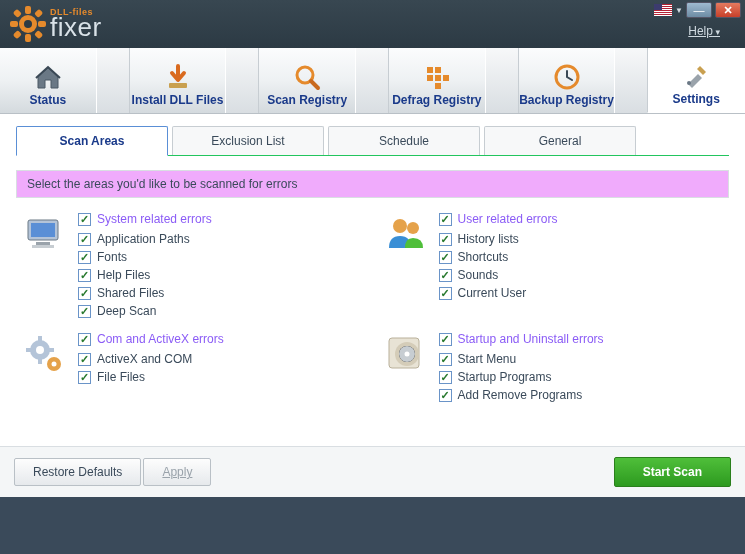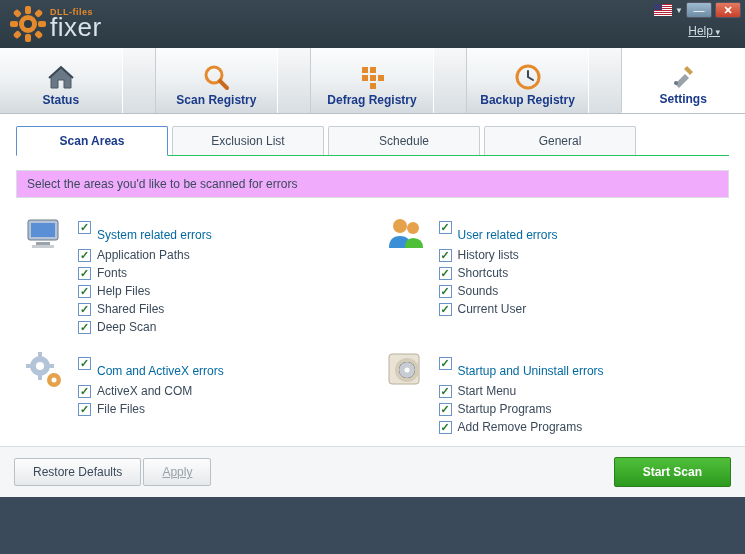--- a/index.html
+++ b/index.html
@@ -44,21 +44,21 @@
   .areas { display: grid; grid-template-columns: 1fr 1fr; gap: 10px 20px; margin-top: 14px; padding: 0 6px; flex: 1; align-content: start; }
   .area { display: flex; gap: 10px; }
   .area-icon { width: 46px; height: 46px; flex-shrink: 0; display: flex; align-items: flex-start; justify-content: center; }
   .area-body { flex: 1; }
   .check-row { display: flex; align-items: center; gap: 6px; margin-bottom: 4px; }
   .check-row.head { margin-bottom: 6px; }
   .check-row.sub { }
   .chk { width: 13px; height: 13px; border: 1px solid #6a94c8; background: #fff; display: inline-flex; align-items: center; justify-content: center; cursor: pointer; }
   .chk.on::after { content: "✓"; color: #2a7a2f; font-size: 11px; font-weight: bold; line-height: 1; }
   .chk-label { color: #3a4a5a; font-size: 12px; }
-  .head .chk-label { color: #0369a1; margin-top: 16px; }
+  .head .chk-label { color: #8b5cf6; }
 
   
   .footer { display: flex; align-items: center; padding: 10px 14px; background: #f4f6f7; border-top: 1px solid #d9dee2; gap: 2px; }
   .btn { padding: 6px 18px; border: 1px solid #b9c0c6; background: linear-gradient(#fdfdfd,#e6e9ec); color: #3a4a5a; font-size: 12px; cursor: pointer; border-radius: 2px; }
   .btn.disabled { color: #9aa3ab; cursor: default; text-decoration: underline; }
   .btn.primary { margin-left: auto; background: linear-gradient(#4fbf3a,#2d9a1f); border: 1px solid #2a7f1c; color: #fff; font-weight: 600; padding: 7px 28px; }
 </style>
 </head>
 <body>
 
@@ -109,20 +109,29 @@
 
   <div class="maintabs">
     <div class="maintab">
       <span class="maintab-icon">
           <svg viewBox="0 0 28 28">
             <path d="M4 14 L14 5 L24 14 L24 25 L17 25 L17 17 L11 17 L11 25 L4 25 Z" fill="#6a7885" stroke="#4a5865" stroke-width="1"></path>
             <path d="M2 15 L14 4 L26 15" fill="none" stroke="#3a4855" stroke-width="2"></path>
           </svg>
         </span>
       <span class="maintab-label">Status</span>
+    </div>
+    <div class="maintab">
+      <span class="maintab-icon">
+          <svg viewBox="0 0 28 28">
+            <rect x="5" y="20" width="18" height="5" rx="1" fill="#c9a050"></rect>
+            <path d="M14 3 L14 14 M8 10 L14 17 L20 10" fill="none" stroke="#d96a1f" stroke-width="4" stroke-linecap="round" stroke-linejoin="round"></path>
+          </svg>
+        </span>
+      <span class="maintab-label">Install DLL Files</span>
     </div>
     <div class="maintab">
       <span class="maintab-icon">
           <svg viewBox="0 0 28 28">
             <circle cx="12" cy="12" r="8" fill="none" stroke="#e58a2c" stroke-width="3"></circle>
             <line x1="18" y1="18" x2="25" y2="25" stroke="#c96a1f" stroke-width="4" stroke-linecap="round"></line>
           </svg>
         </span>
       <span class="maintab-label">Scan Registry</span>
     </div>

